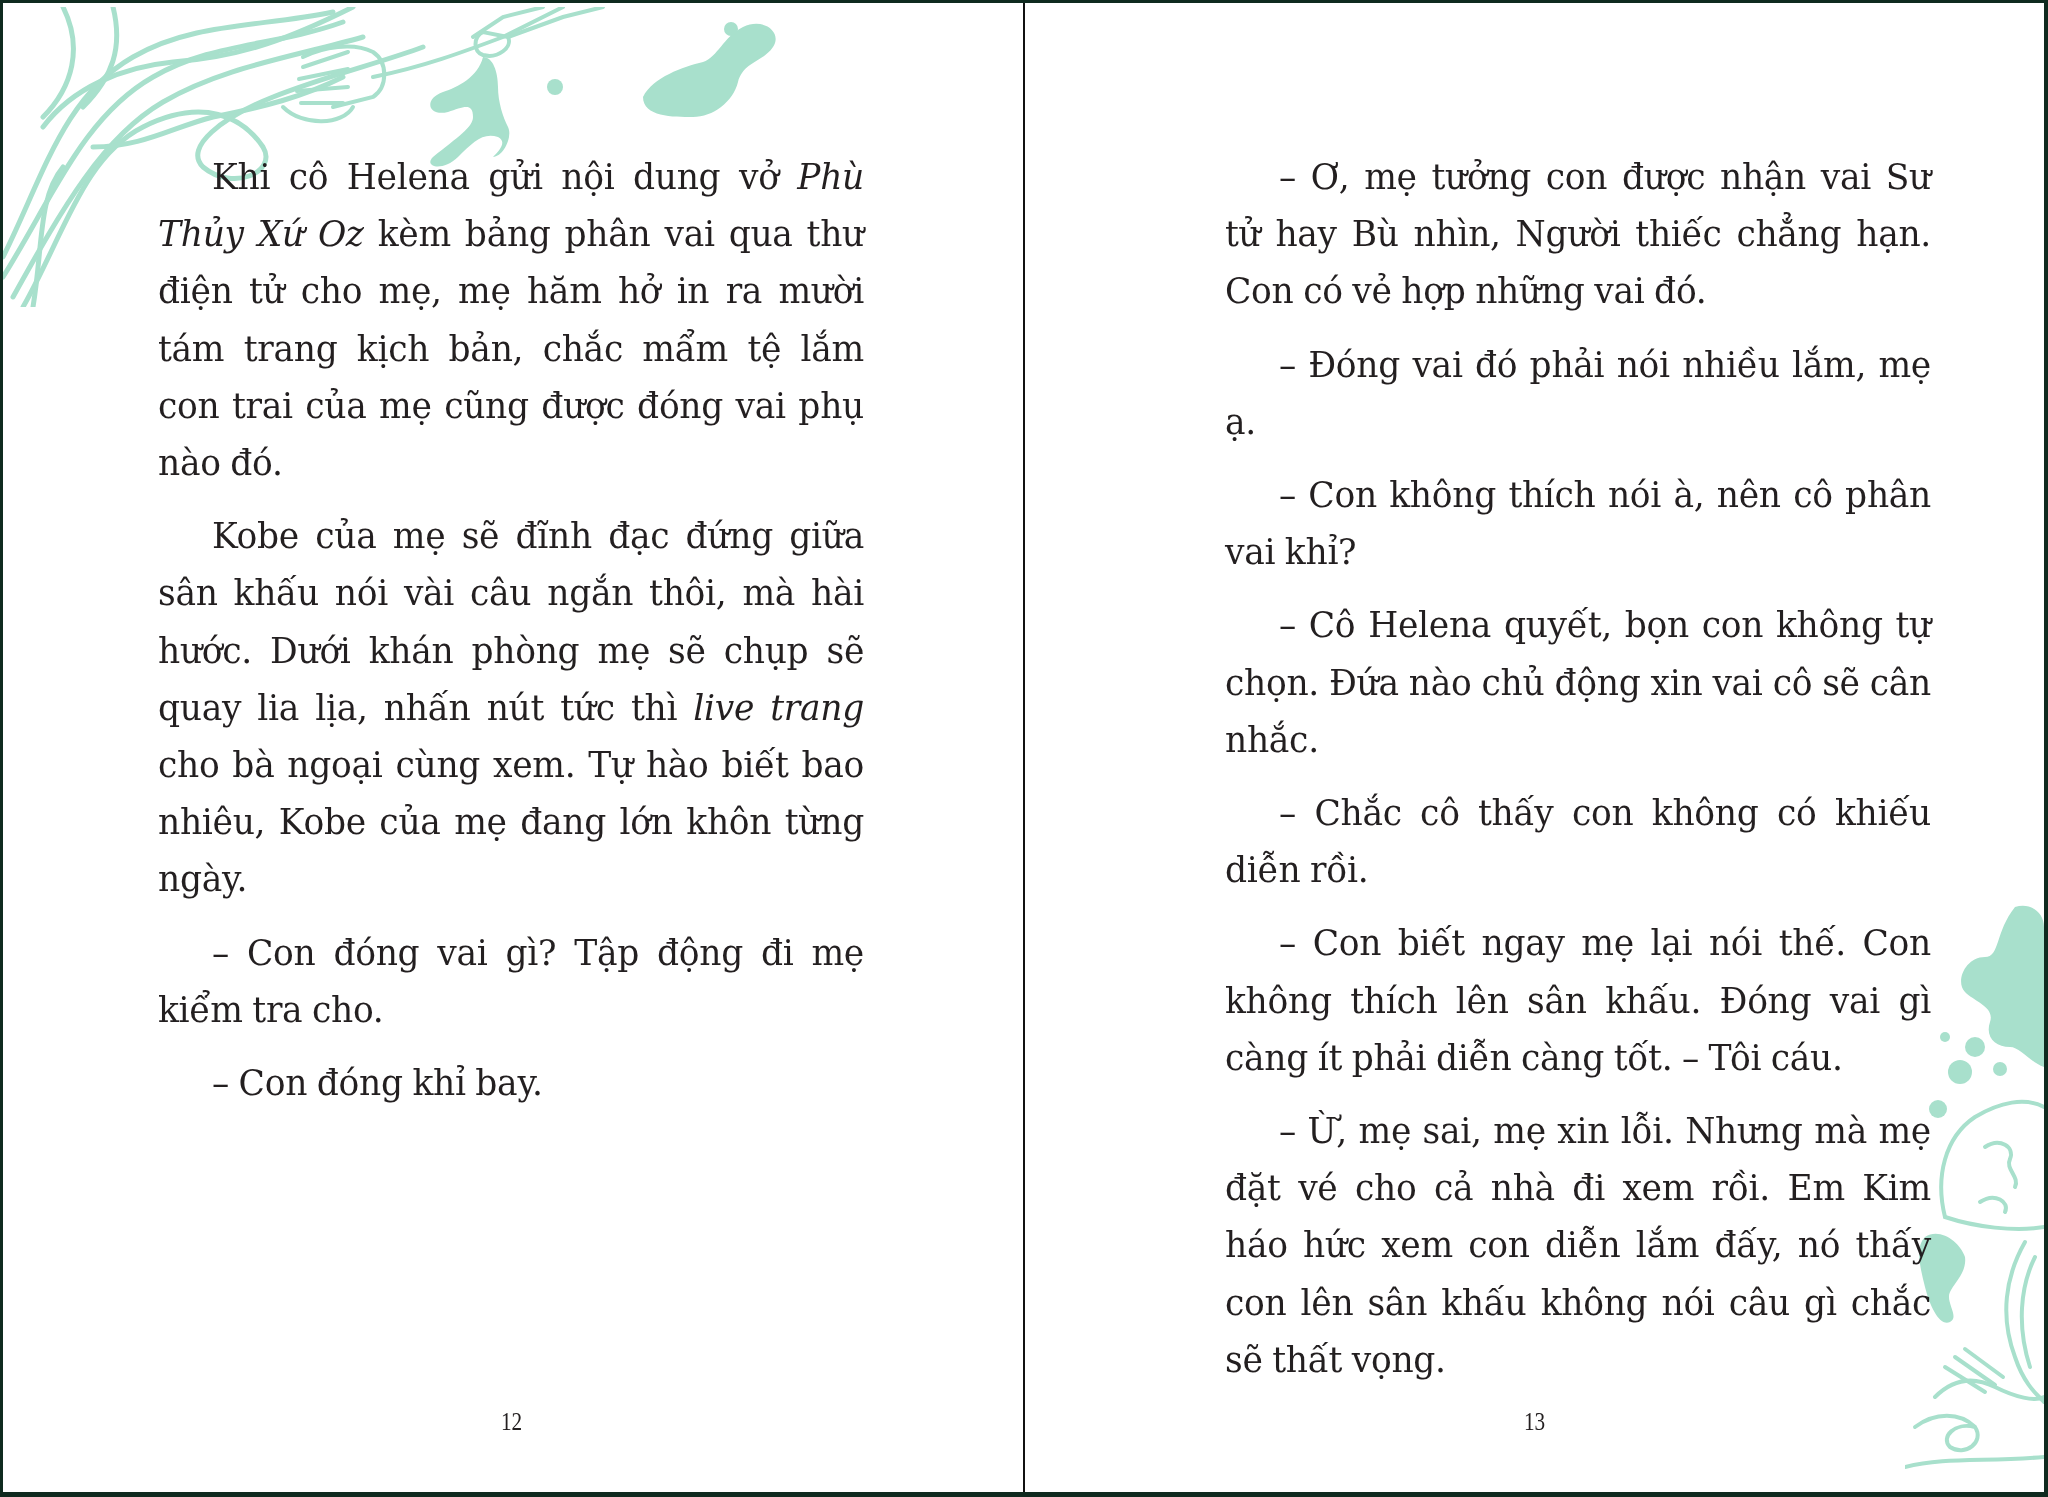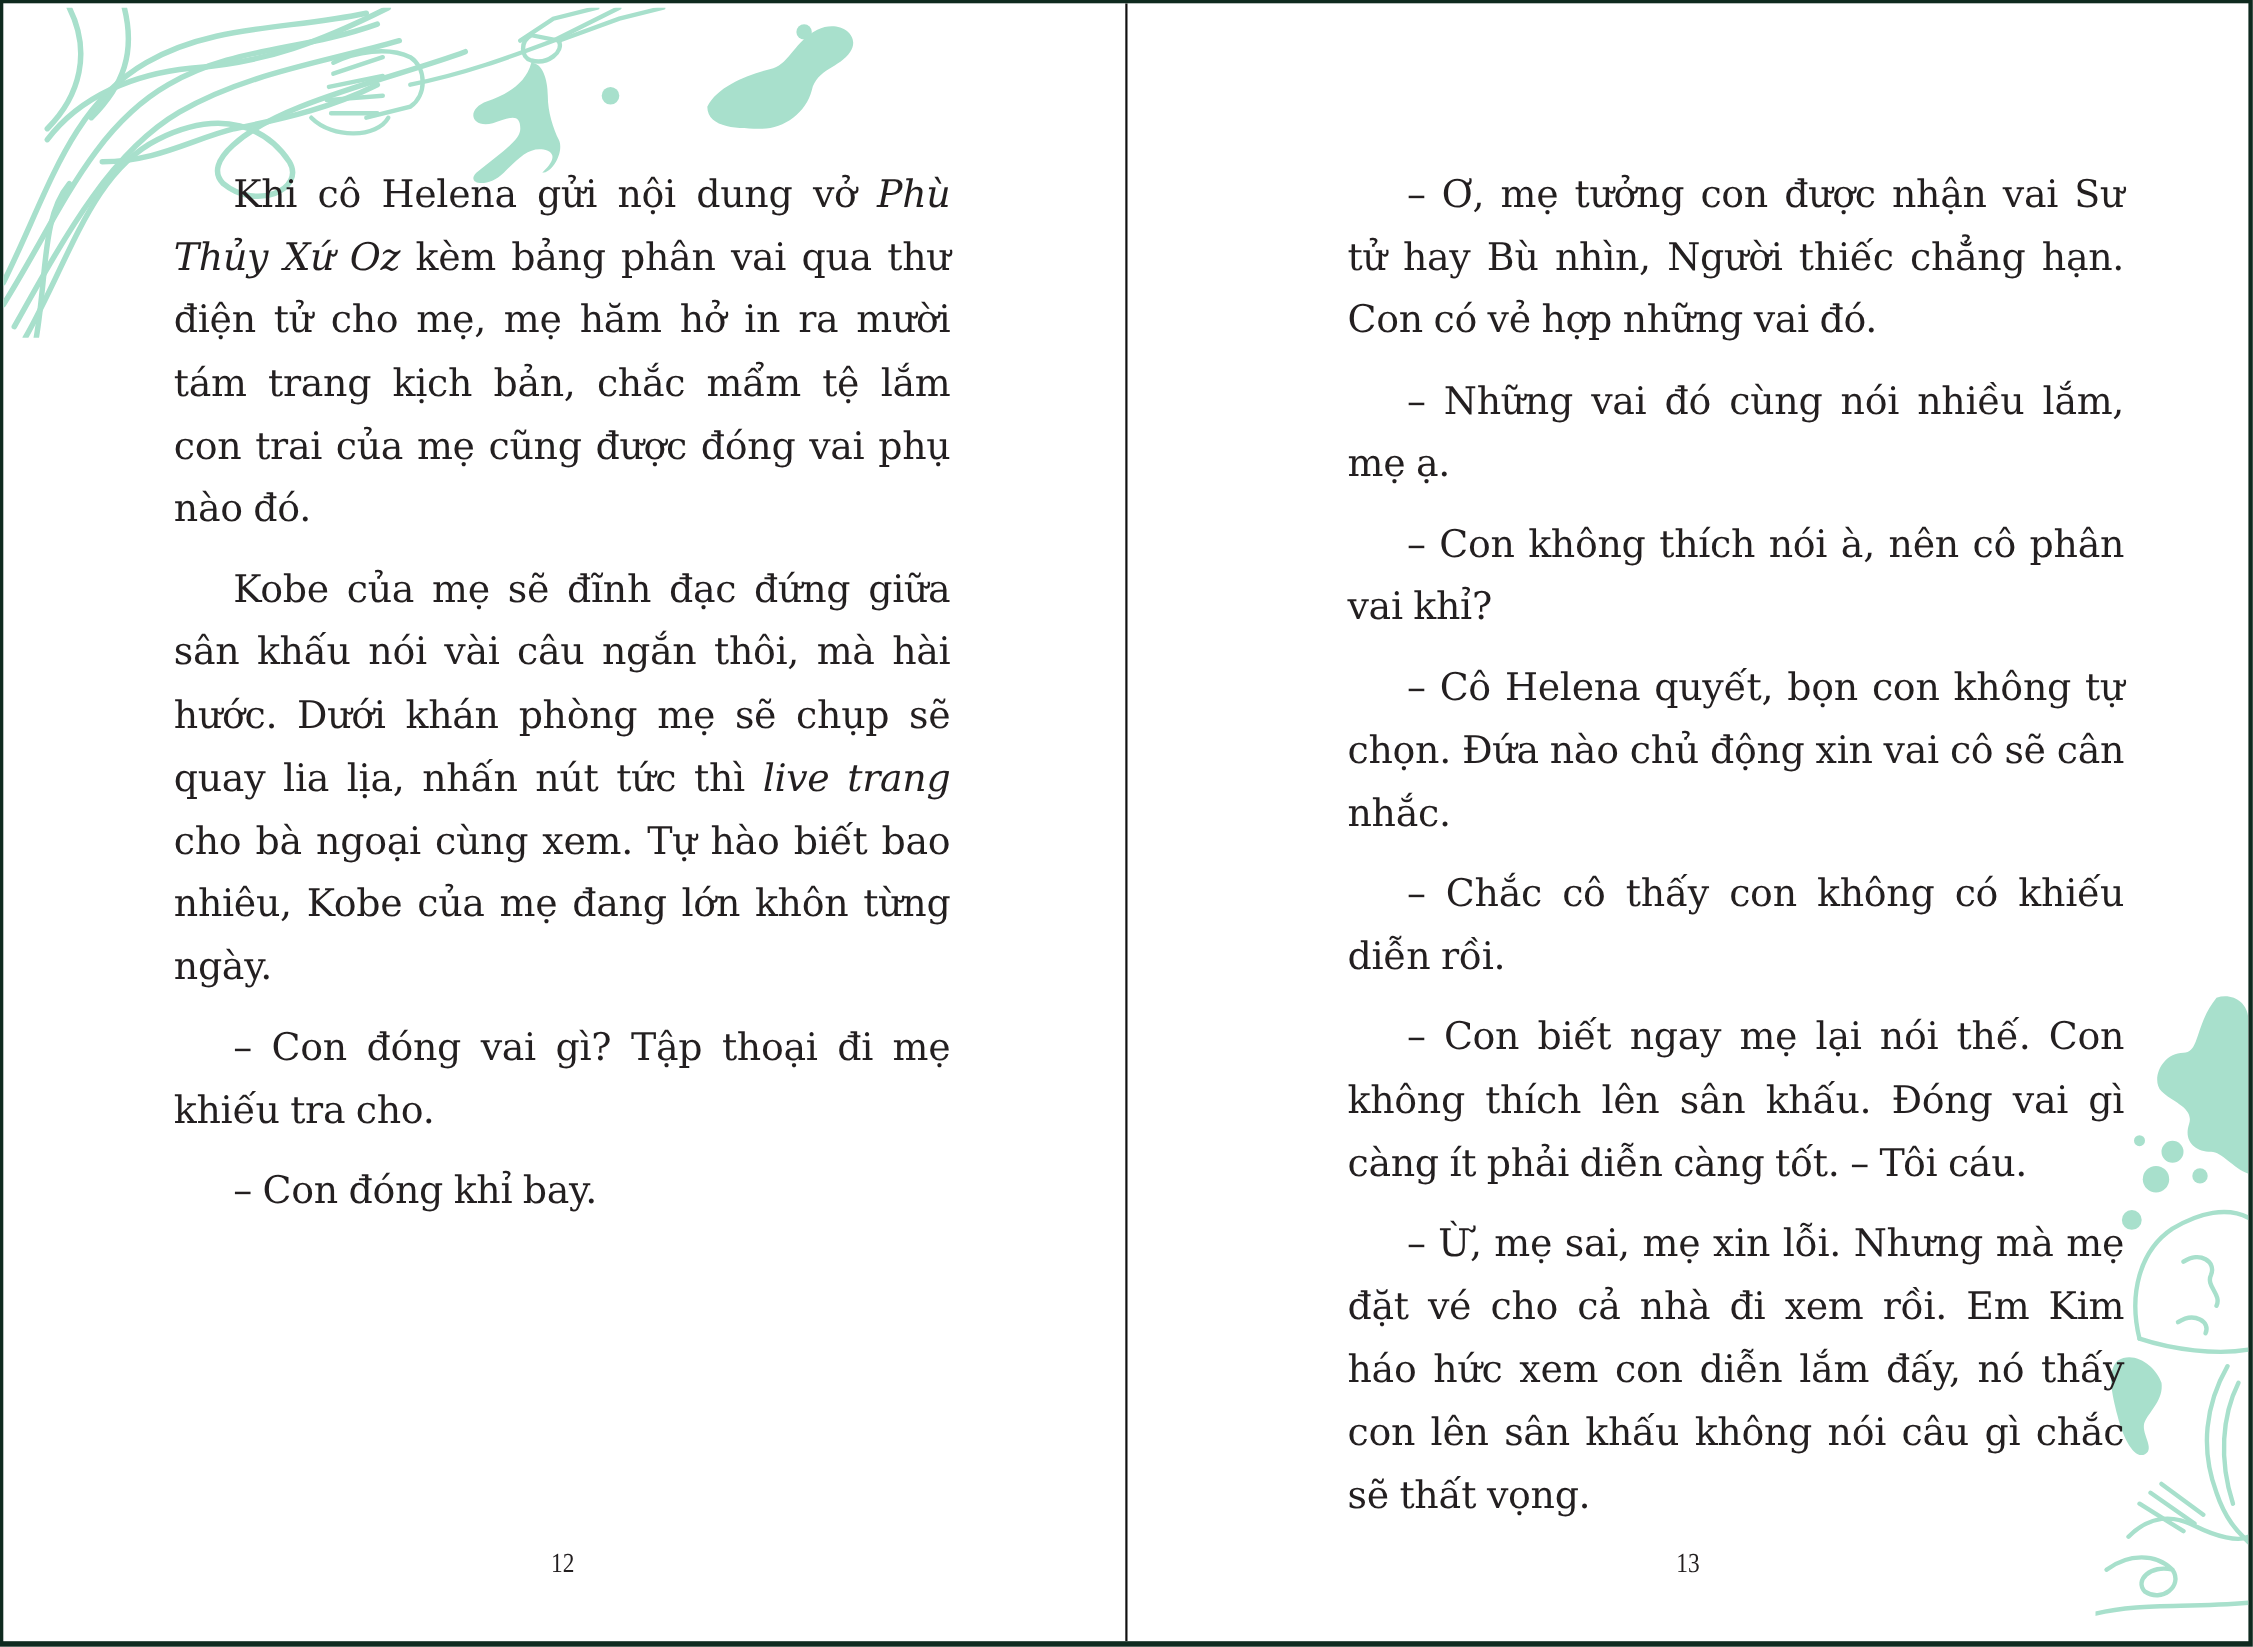--- a/index.html
+++ b/index.html
@@ -82,21 +82,21 @@
         <path d="M480 50 C475 70 455 80 440 85 C420 92 425 110 445 105 C460 100 470 95 470 110 C470 120 455 130 430 150 C420 160 440 165 455 150 C470 135 480 125 495 130 C505 135 495 145 490 150 C500 150 510 130 505 120 C500 110 495 95 495 80 C495 65 490 50 480 50 Z"></path>
         <circle cx="552" cy="80" r="8"></circle>
         <path d="M640 90 C650 70 680 60 700 55 C715 50 720 30 740 20 C760 10 780 25 770 40 C760 55 740 55 735 75 C730 95 710 110 690 110 C670 110 640 110 640 90 Z"></path>
         <circle cx="728" cy="22" r="7"></circle>
       </g>
     </svg>
 
     <div class="text-block">
       <p class="para"><span>Khi cô Helena gửi nội dung vở </span><em>Phù Thủy Xứ Oz</em><span> kèm bảng phân vai qua thư điện tử cho mẹ, mẹ hăm hở in ra mười tám trang kịch bản, chắc mẩm tệ lắm con trai của mẹ cũng được đóng vai phụ nào đó.</span></p>
       <p class="para"><span>Kobe của mẹ sẽ đĩnh đạc đứng giữa sân khấu nói vài câu ngắn thôi, mà hài hước. Dưới khán phòng mẹ sẽ chụp sẽ quay lia lịa, nhấn nút tức thì </span><em>live trang</em><span> cho bà ngoại cùng xem. Tự hào biết bao nhiêu, Kobe của mẹ đang lớn khôn từng ngày.</span></p>
-      <p class="para">– Con đóng vai gì? Tập thoại đi mẹ khiếu tra cho.</p>
+      <p class="para">– Con đóng vai gì? Tập động đi mẹ kiểm tra cho.</p>
       <p class="para">– Con đóng khỉ bay.</p>
     </div>
 
     <div class="page-number">12</div>
   </div>
 
   <div class="gutter"></div>
 
   <div class="page page-right">
 
@@ -119,21 +119,21 @@
         <path d="M130 360 C115 390 112 430 125 470"></path>
         <path d="M30 500 C50 480 70 480 90 490 C110 500 130 505 139 500"></path>
         <path d="M10 530 C30 515 55 515 70 530 C80 545 60 560 45 550 C35 540 50 525 70 530"></path>
         <path d="M0 570 C40 560 80 565 139 560"></path>
         <path d="M40 470 L80 495 M50 460 L90 488 M60 452 L98 480"></path>
       </g>
     </svg>
 
     <div class="text-block">
       <p class="para">– Ơ, mẹ tưởng con được nhận vai Sư tử hay Bù nhìn, Người thiếc chẳng hạn. Con có vẻ hợp những vai đó.</p>
-      <p class="para">– Những vai đó cùng nói nhiều lắm, mẹ ạ.</p>
+      <p class="para">– Đóng vai đó phải nói nhiều lắm, mẹ ạ.</p>
       <p class="para">– Con không thích nói à, nên cô phân vai khỉ?</p>
       <p class="para">– Cô Helena quyết, bọn con không tự chọn. Đứa nào chủ động xin vai cô sẽ cân nhắc.</p>
       <p class="para">– Chắc cô thấy con không có khiếu diễn rồi.</p>
       <p class="para">– Con biết ngay mẹ lại nói thế. Con không thích lên sân khấu. Đóng vai gì càng ít phải diễn càng tốt. – Tôi cáu.</p>
       <p class="para">– Ừ, mẹ sai, mẹ xin lỗi. Nhưng mà mẹ đặt vé cho cả nhà đi xem rồi. Em Kim háo hức xem con diễn lắm đấy, nó thấy con lên sân khấu không nói câu gì chắc sẽ thất vọng.</p>
     </div>
 
     <div class="page-number">13</div>
   </div>
 

